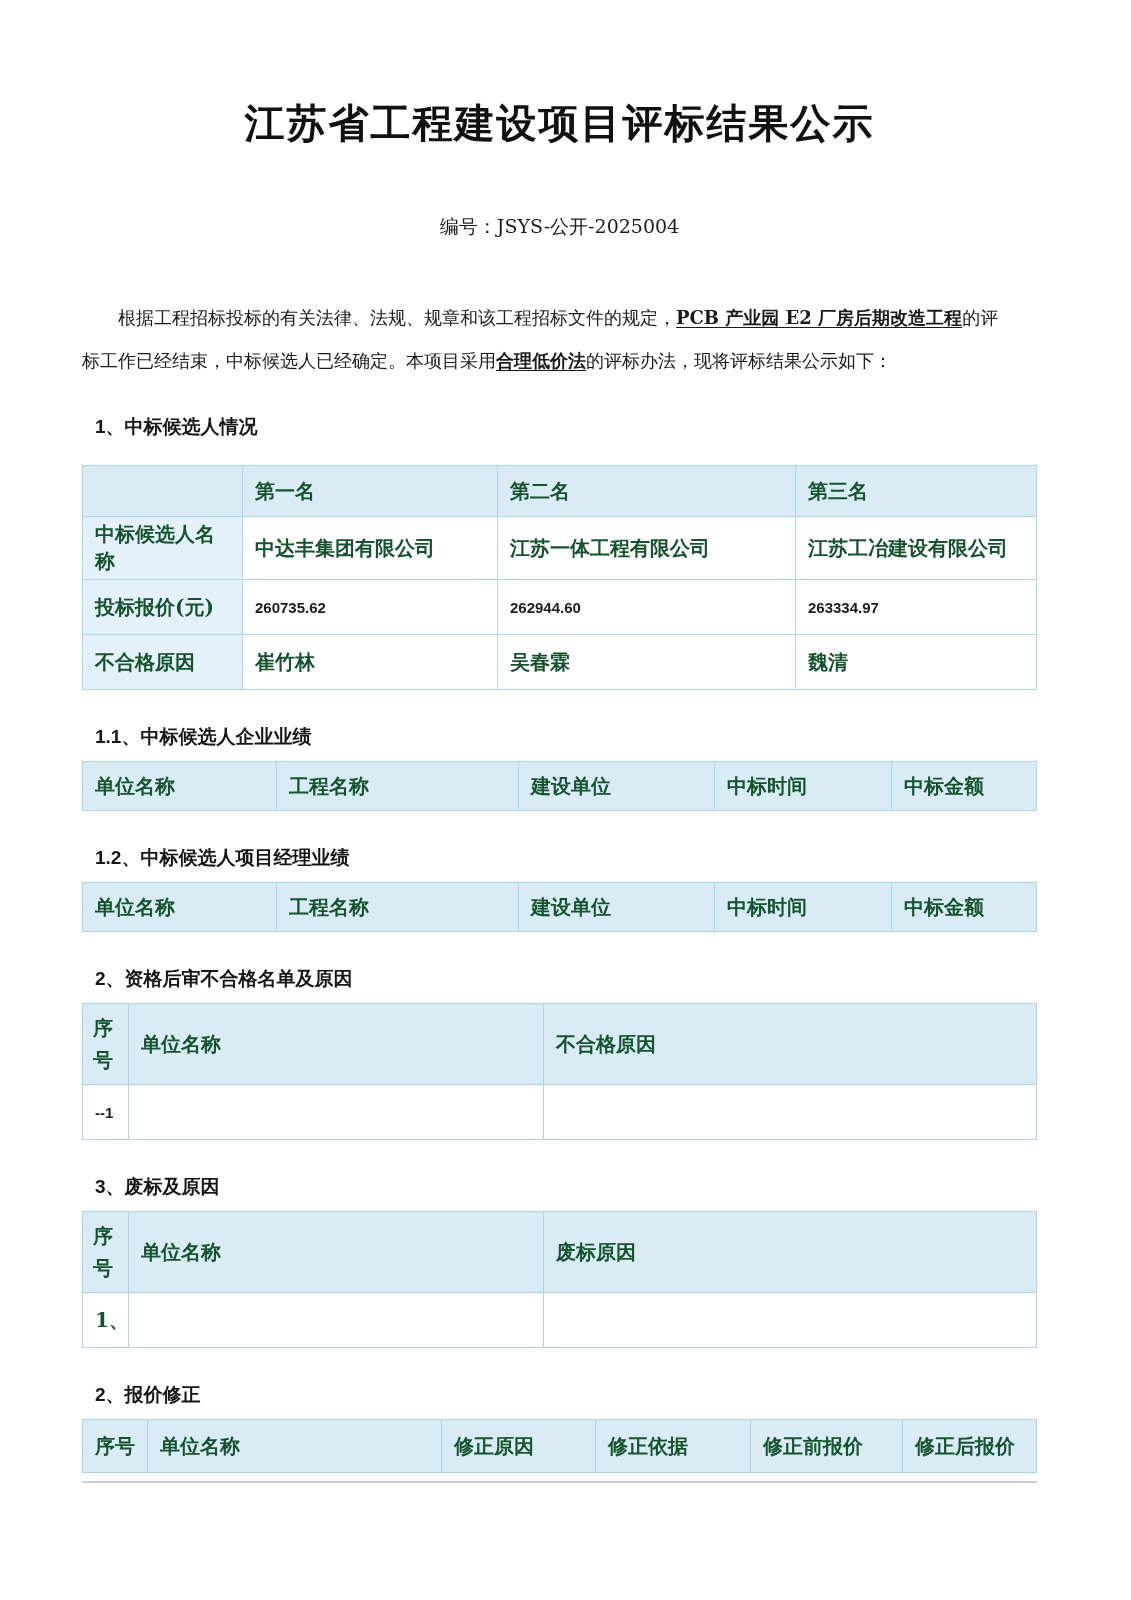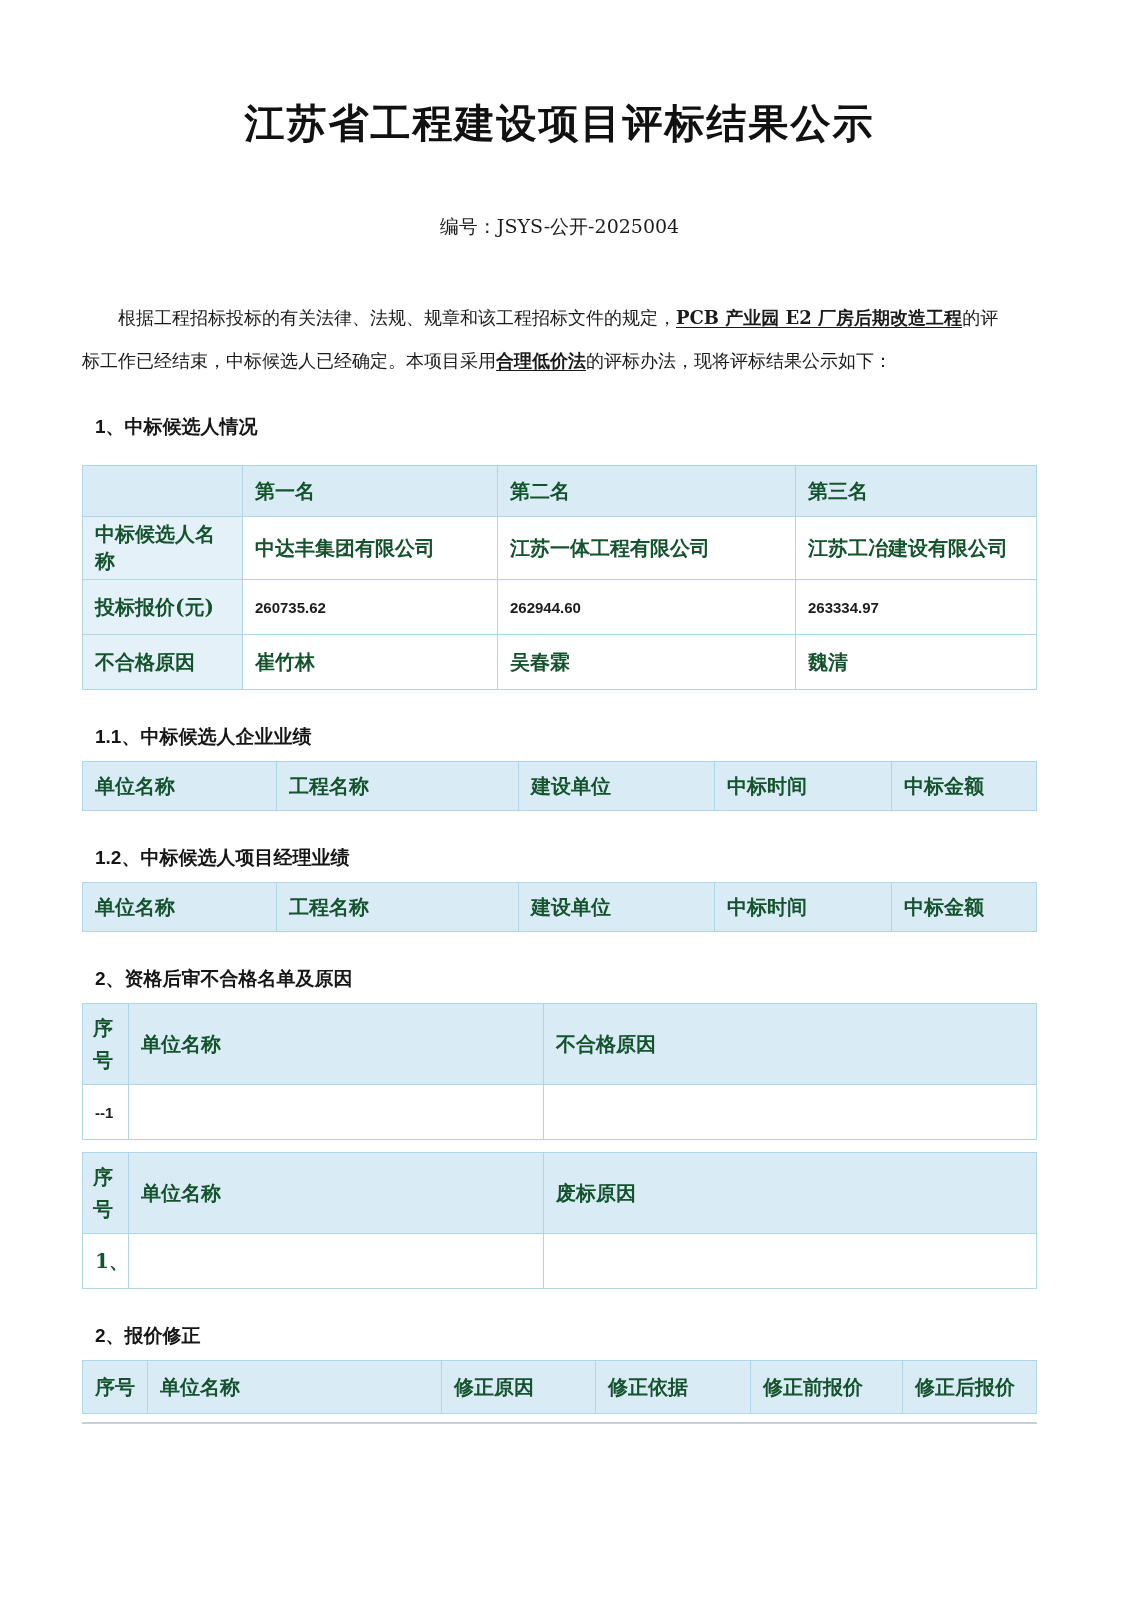--- a/index.html
+++ b/index.html
@@ -204,20 +204,21 @@
     </thead>
     <tbody>
       <tr>
         <td class="num">--1</td>
         <td></td>
         <td></td>
       </tr>
     </tbody>
   </table>
 
+  <div class="sec-heading mt-h">3、废标及原因</div>
 
   <table class="t-list">
     <colgroup>
         <col style="width:46px">
         <col style="width:415px">
         <col>
       </colgroup>
     <thead>
       <tr>
         <th class="seq-head">序号</th>

